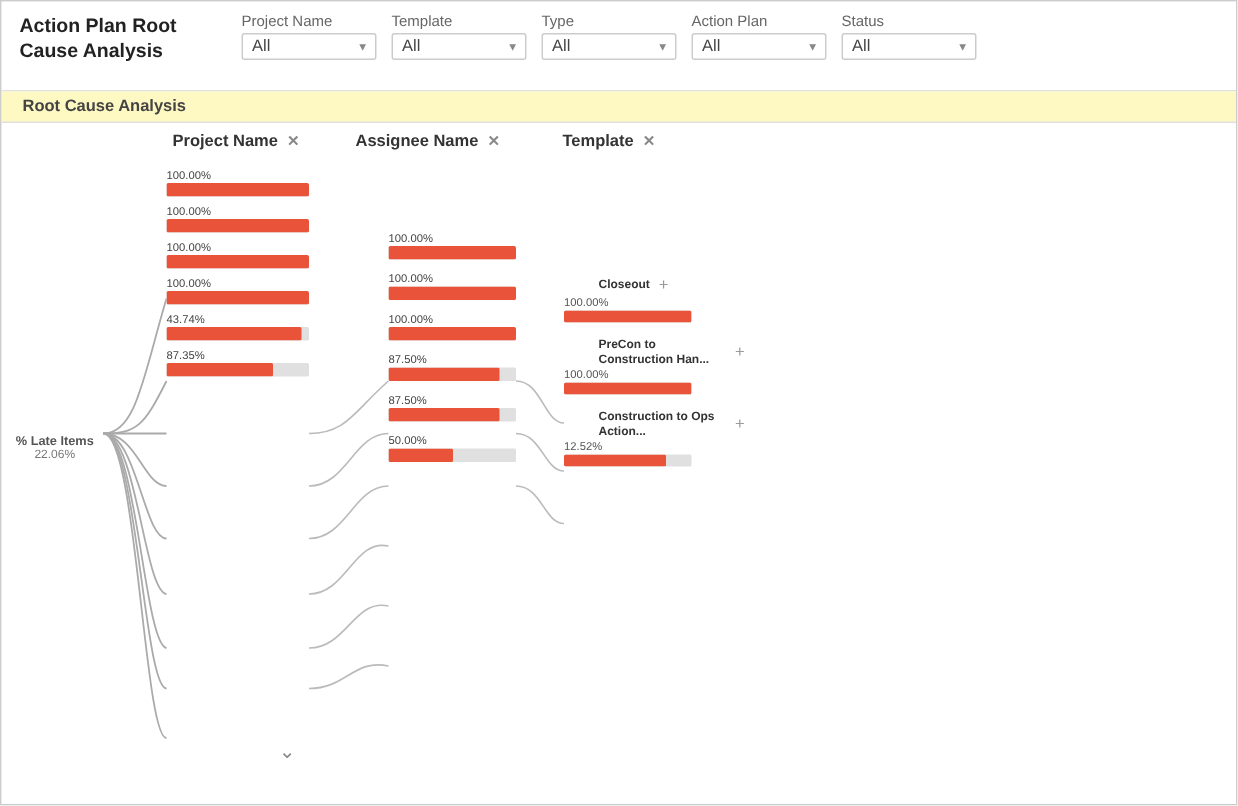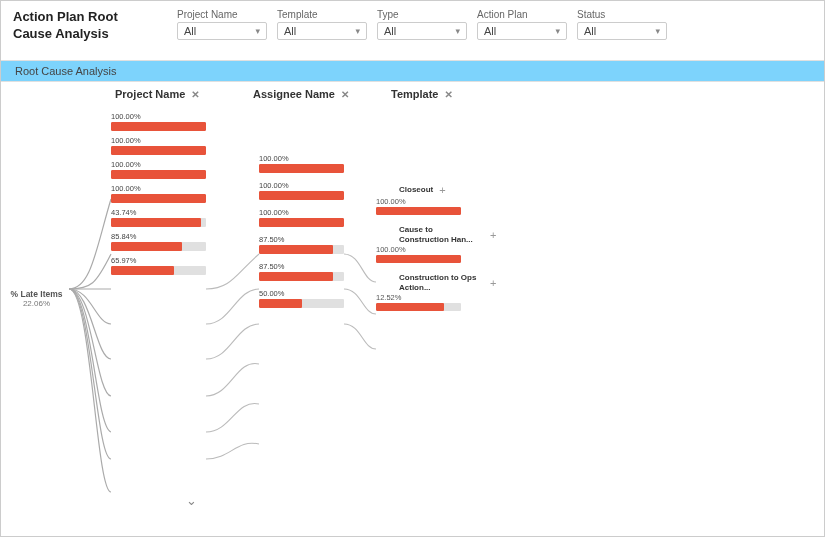--- a/index.html
+++ b/index.html
@@ -22,21 +22,21 @@
       position: relative;
     }
 
     
     .top-header {
       background: #fff;
       border-bottom: 1px solid #e0e0e0;
       padding: 6px 12px 4px 12px;
       display: flex;
       align-items: flex-start;
-      gap: 24px;
+      gap: 8px;
       min-height: 60px;
     }
     .app-title {
       min-width: 140px;
       font-size: 13px;
       font-weight: 700;
       color: #222;
       line-height: 1.3;
       padding-top: 2px;
     }
@@ -71,25 +71,26 @@
       gap: 20px;
       justify-content: space-between;
     }
     .filter-select span.chevron {
       color: #888;
       font-size: 9px;
     }
 
     
     .subtitle-bar {
-      background: #7dd3fc;
+      background: #fef9c3;
       padding: 4px 14px;
       border-bottom: 1px solid #e0e0e0;
       font-size: 11px;
       color: #444;
+      font-weight: bold;
     }
 
     
     .column-headers {
       display: flex;
       padding: 6px 14px 0 14px;
       gap: 0;
       background: #fff;
     }
     .col-header {
@@ -305,21 +306,21 @@
 
   <div class="subtitle-bar">
     <span>Root Cause Analysis</span>
   </div>
 
   <div class="column-headers" id="col-headers-row">
       <div class="col-header" style="margin-left: 100px;">
       <span>Project Name</span>
       <span class="close-x">✕</span>
     </div>
-      <div class="col-header" style="margin-left: 28px;">
+      <div class="col-header" style="margin-left: 12px;">
       <span>Assignee Name</span>
       <span class="close-x">✕</span>
     </div>
       <div class="col-header" style="margin-left: 28px;">
       <span>Template</span>
       <span class="close-x">✕</span>
     </div>
     </div>
 
   <div class="chart-area">
@@ -378,29 +379,23 @@
         <div class="small-bar-fill" style="width:100%;"></div>
       </div>
     </div>
         <div class="small-bar-row">
       <span class="small-bar-label">43.74%</span>
       <div class="small-bar-track" style="width:95px;">
         <div class="small-bar-fill" style="width:94.44%;"></div>
       </div>
     </div>
         <div class="small-bar-row">
-      <span class="small-bar-label">85.84%</span>
+      <span class="small-bar-label">87.35%</span>
       <div class="small-bar-track" style="width:95px;">
         <div class="small-bar-fill" style="width:75%;"></div>
-      </div>
-    </div>
-        <div class="small-bar-row">
-      <span class="small-bar-label">65.97%</span>
-      <div class="small-bar-track" style="width:95px;">
-        <div class="small-bar-fill" style="width:65.97%;"></div>
       </div>
     </div>
       </div>
 
     <div class="col2-bars" id="col2-bars">
         <div class="small-bar-row">
       <span class="small-bar-label">100.00%</span>
       <div class="small-bar-track" style="width:85px;">
         <div class="small-bar-fill" style="width:100%;"></div>
       </div>
@@ -443,21 +438,21 @@
         <span class="col3-item-name">Closeout</span>
         <span class="col3-plus">+</span>
       </div>
       <span class="col3-item-pct">100.00%</span>
       <div class="col3-bar-track">
         <div class="col3-bar-fill" style="width:100%;"></div>
       </div>
     </div>
         <div class="col3-item">
       <div class="col3-item-header">
-        <span class="col3-item-name">Cause to Construction Han...</span>
+        <span class="col3-item-name">PreCon to Construction Han...</span>
         <span class="col3-plus">+</span>
       </div>
       <span class="col3-item-pct">100.00%</span>
       <div class="col3-bar-track">
         <div class="col3-bar-fill" style="width:100%;"></div>
       </div>
     </div>
         <div class="col3-item">
       <div class="col3-item-header">
         <span class="col3-item-name">Construction to Ops Action...</span>

